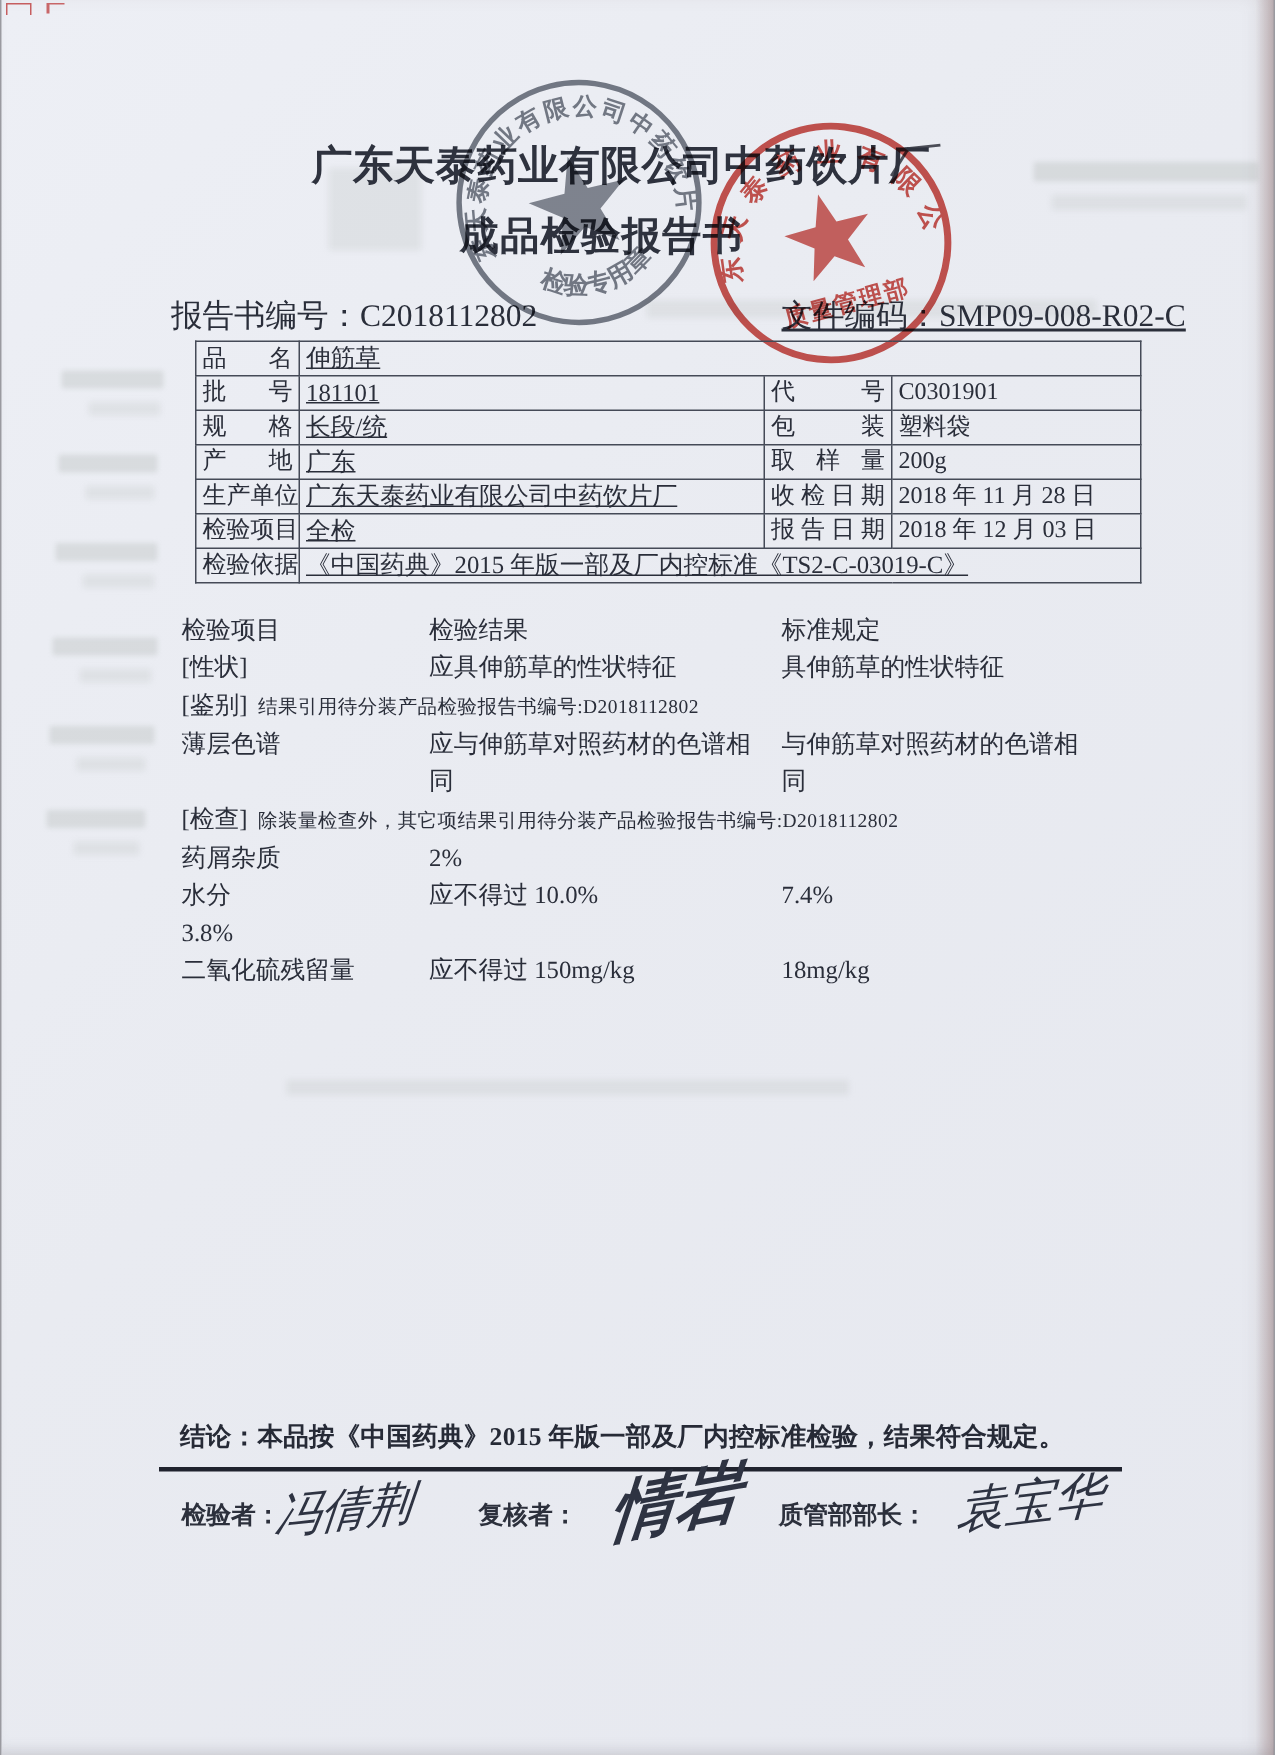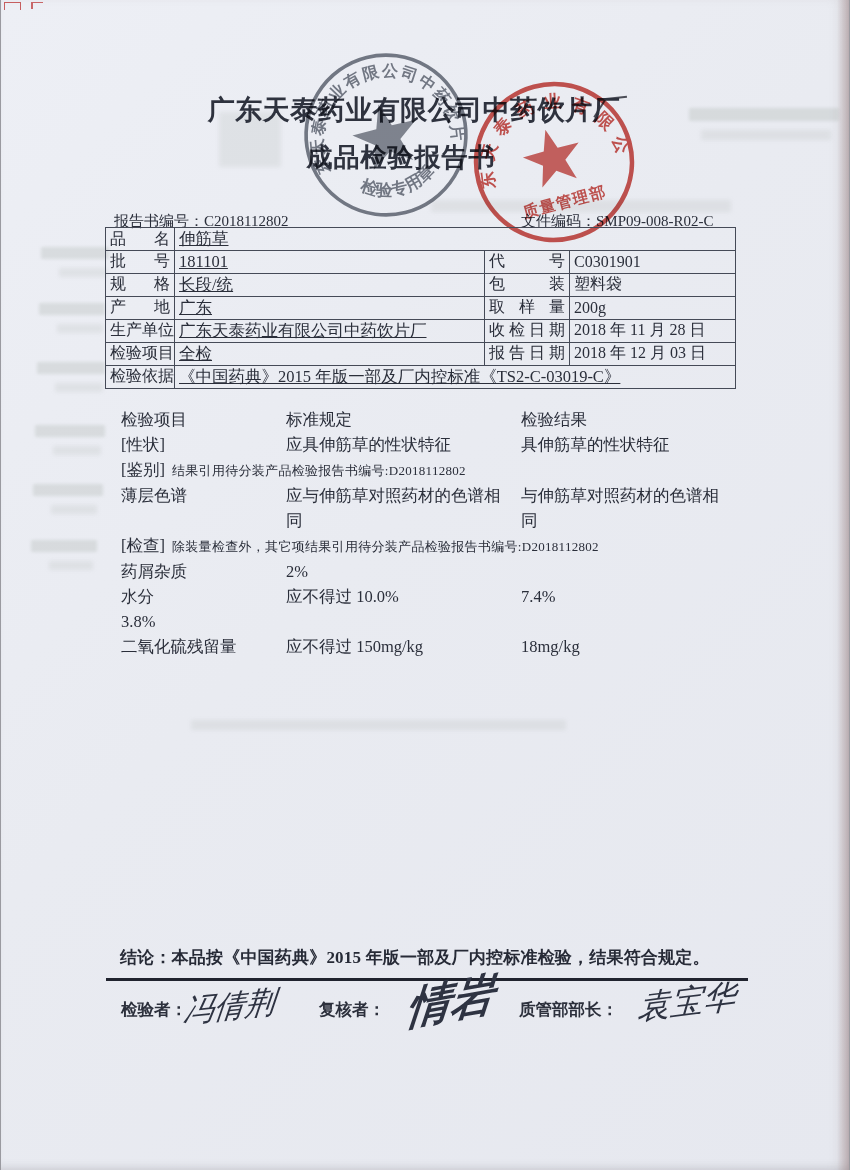--- a/index.html
+++ b/index.html
@@ -7,23 +7,23 @@
     position:relative; width:848px; height:1170px; margin:0 auto;
     background:linear-gradient(135deg,#edeff5 0%,#e9ebf1 45%,#e6e8ef 100%);
     font-family:"Liberation Serif","DejaVu Serif",serif;
     color:#2a2e3a; overflow:hidden;
     box-shadow:inset -14px 0 14px -8px rgba(120,100,100,.25), inset 0 -8px 10px -6px rgba(100,100,110,.2);
   }
   .abs{position:absolute;}
   
   .company-title{left:0;top:92px;width:826px;text-align:center;font-size:27px;font-weight:700;letter-spacing:.5px;color:#2e323e;}
   .doc-title{left:0;top:140px;width:800px;text-align:center;font-size:26px;font-weight:700;letter-spacing:1px;color:#2e323e;}
-  .meta{top:212px;font-size:15px;white-space:nowrap;}
-  
-  table.info{position:absolute;left:104px;top:227px;width:630px;border-collapse:collapse;table-layout:fixed;font-size:16.5px;}
+  .meta{top:196px;font-size:21px;white-space:nowrap;}
+  
+  table.info{position:absolute;left:129px;top:227px;width:630px;border-collapse:collapse;table-layout:fixed;font-size:16.5px;}
   table.info td{border:1.6px solid #454a57;height:21.5px;padding:0 4px;white-space:nowrap;overflow:hidden;vertical-align:middle;}
   td.lb{padding:0 4px;}
   .jl{display:block;font-size:16px;text-align:justify;text-align-last:justify;}
   td.vl{padding-left:9px;text-decoration:underline;}
   td.v2{padding-left:8px;font-size:16px;}
   
   .spec{left:120px;top:407px;width:626px;font-size:16.5px;line-height:25px;}
   .srow{display:grid;grid-template-columns:165px 235px 226px;}
   .srow .c2{padding-right:12px;}
   .srow .c3{padding-right:14px;}
@@ -180,22 +180,22 @@
             <span class="jl">检验依据</span>
           </td>
       <td class="vl" colspan="3">《中国药典》2015 年版一部及厂内控标准《TS2-C-03019-C》</td>
     </tr>
   </tbody>
     </table>
 
   <div class="abs spec">
     <div class="srow">
       <span class="sh">检验项目</span>
+      <span class="sh c3">检验结果</span>
       <span class="sh c2">标准规定</span>
-      <span class="sh c3">检验结果</span>
     </div>
     <div class="srow">
       <span>[性状]</span>
       <span class="c2">应具伸筋草的性状特征</span>
       <span class="c3">具伸筋草的性状特征</span>
     </div>
     <div class="note">
       <span class="bracket">[鉴别]</span><span class="notetext">结果引用待分装产品检验报告书编号:D2018112802</span>
     </div>
     <div class="srow">

